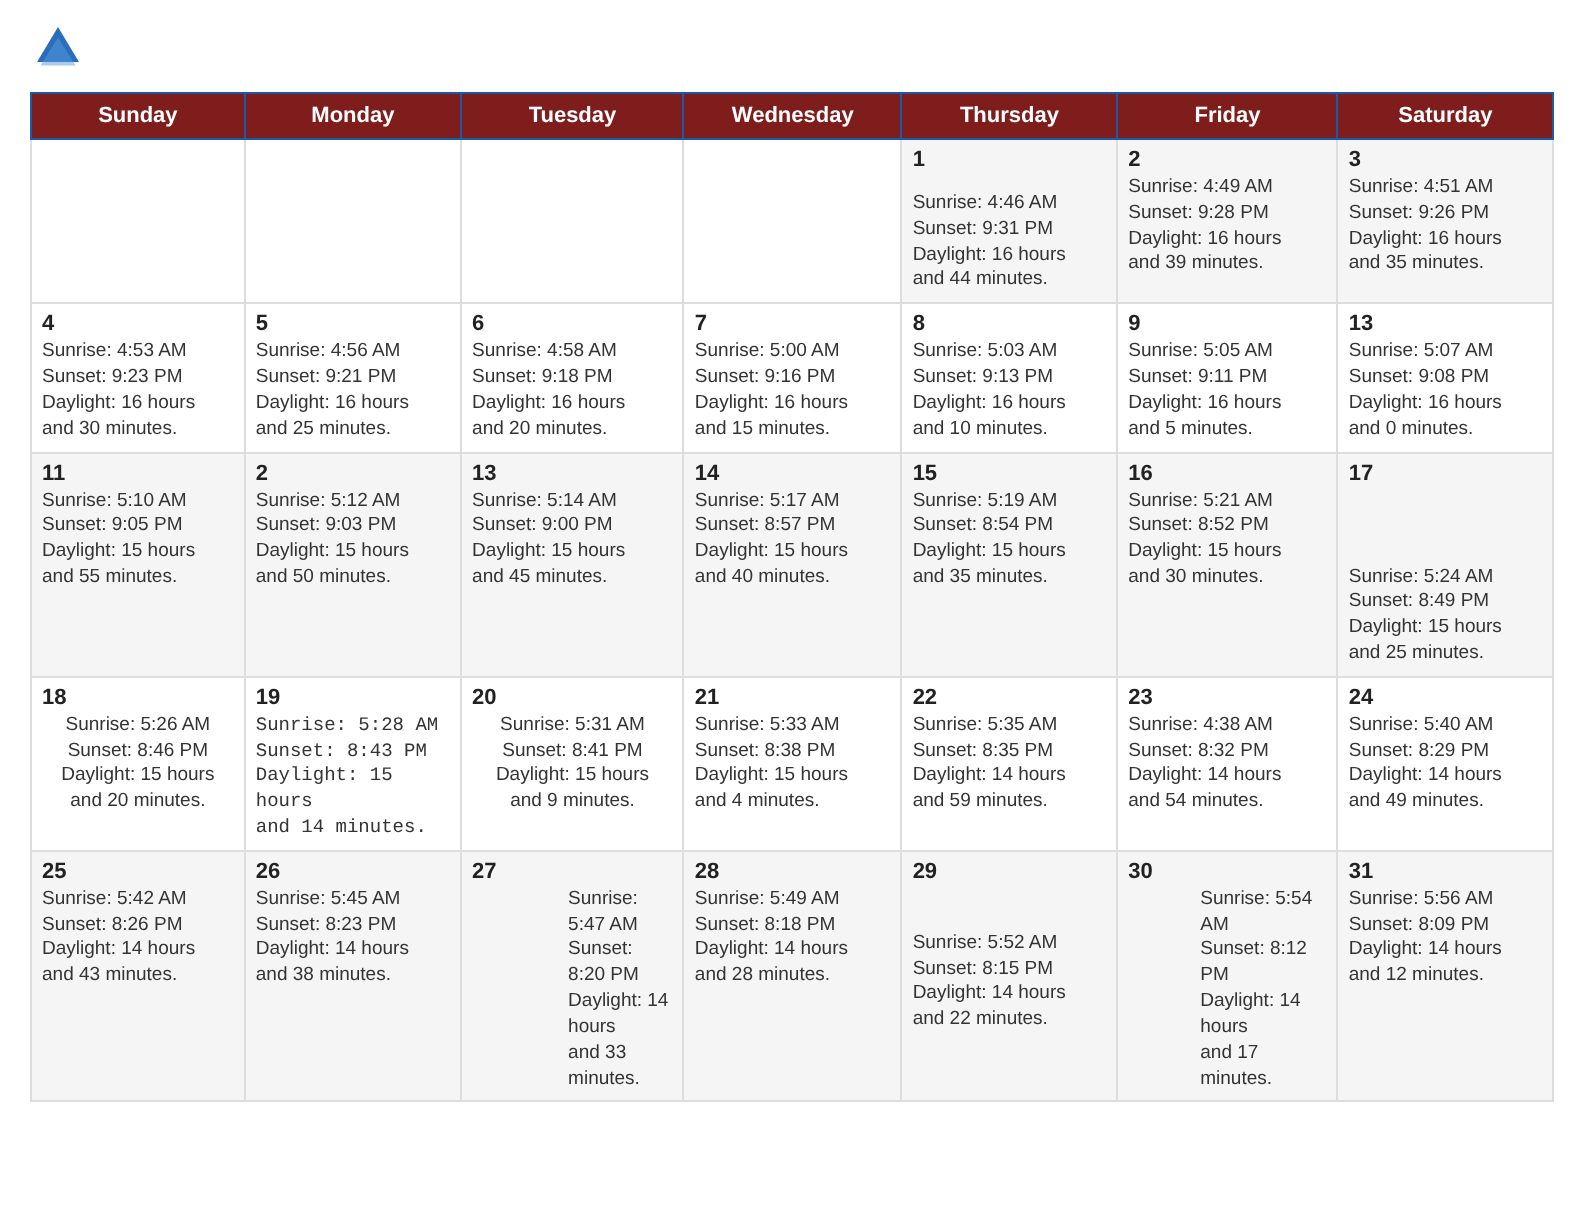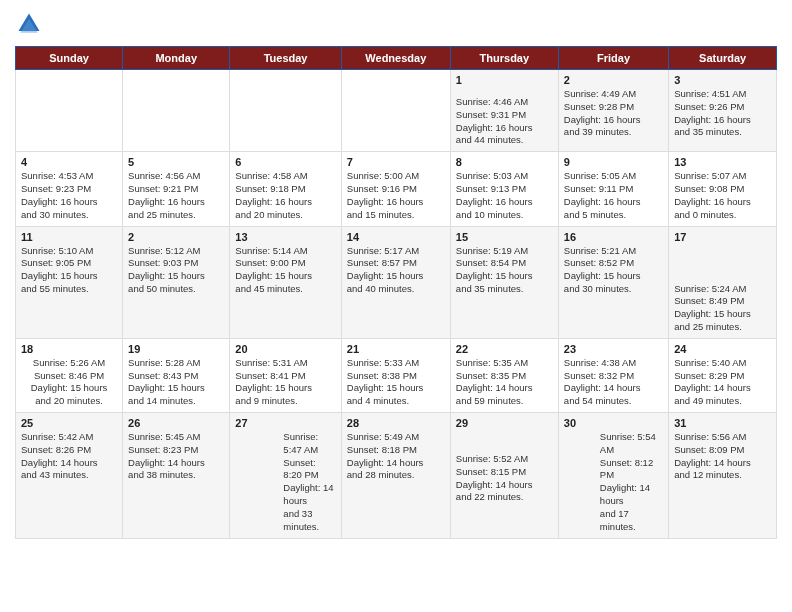--- a/index.html
+++ b/index.html
@@ -265,28 +265,28 @@
         <tr>
           <td>
             <div class="day-num">18</div>
             <div class="cell-text" style="white-space: pre-line; text-align: center;">Sunrise: 5:26 AM
 Sunset: 8:46 PM
 Daylight: 15 hours
 and 20 minutes.</div>
           </td>
           <td>
             <div class="day-num">19</div>
-            <div class="cell-text" style="white-space: pre-line;">Sunrise: 5:28 AM
+            <div class="cell-text" style="white-space: pre-line; font-family: Liberation Mono, monospace;">Sunrise: 5:28 AM
 Sunset: 8:43 PM
 Daylight: 15 hours
 and 14 minutes.</div>
           </td>
           <td>
             <div class="day-num">20</div>
-            <div class="cell-text" style="white-space: pre-line;">Sunrise: 5:31 AM
+            <div class="cell-text" style="white-space: pre-line; text-align: center;">Sunrise: 5:31 AM
 Sunset: 8:41 PM
 Daylight: 15 hours
 and 9 minutes.</div>
           </td>
           <td>
             <div class="day-num">21</div>
             <div class="cell-text" style="white-space: pre-line;">Sunrise: 5:33 AM
 Sunset: 8:38 PM
 Daylight: 15 hours
 and 4 minutes.</div>

